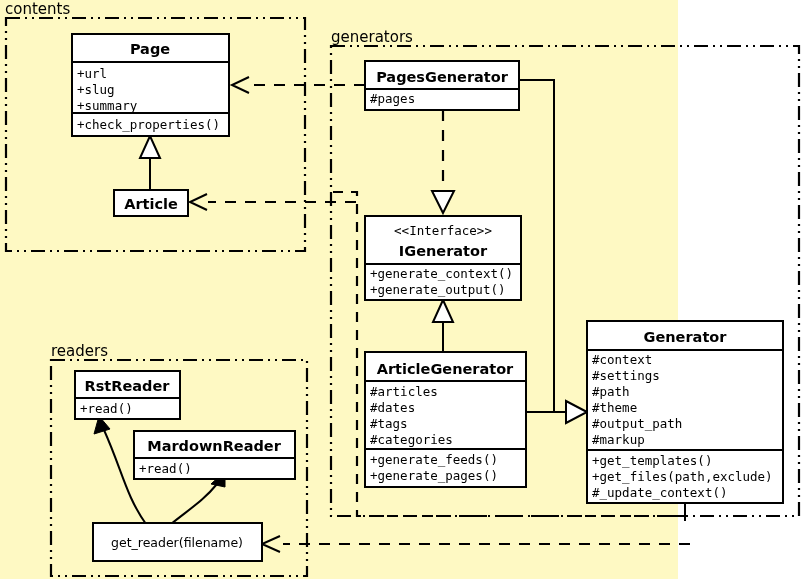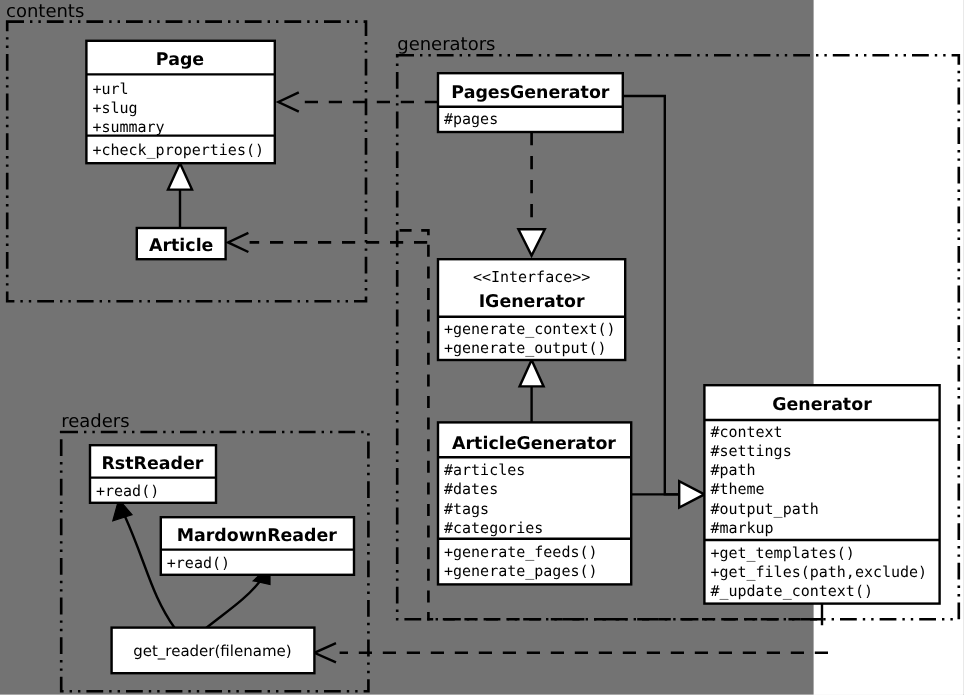--- a/index.html
+++ b/index.html
@@ -10,21 +10,21 @@
   body {
     width: 803px;
     height: 579px;
     overflow: hidden;
     font-family: "DejaVu Sans", sans-serif;
   }
   #diagram-root {
     position: relative;
     width: 678px;
     height: 579px;
-    background: #737373;
+    background: #fef9c3;
   }
   svg#uml-canvas {
     position: absolute;
     top: 0;
     left: 0;
     width: 803px;
     height: 579px;
     display: block;
   }
   .pkg-label {

